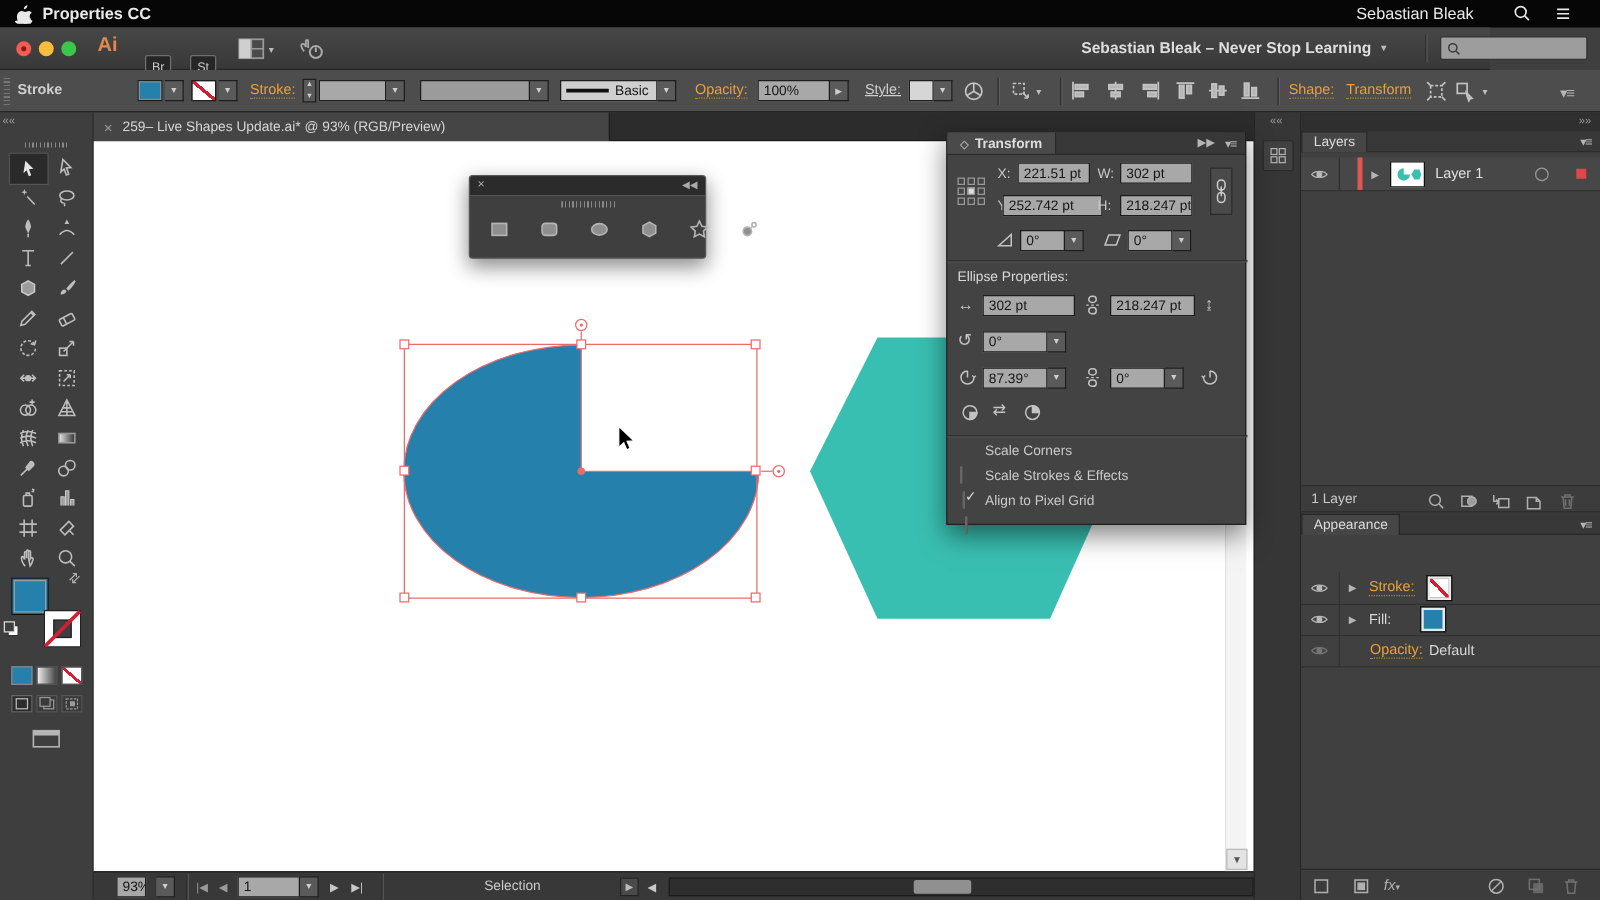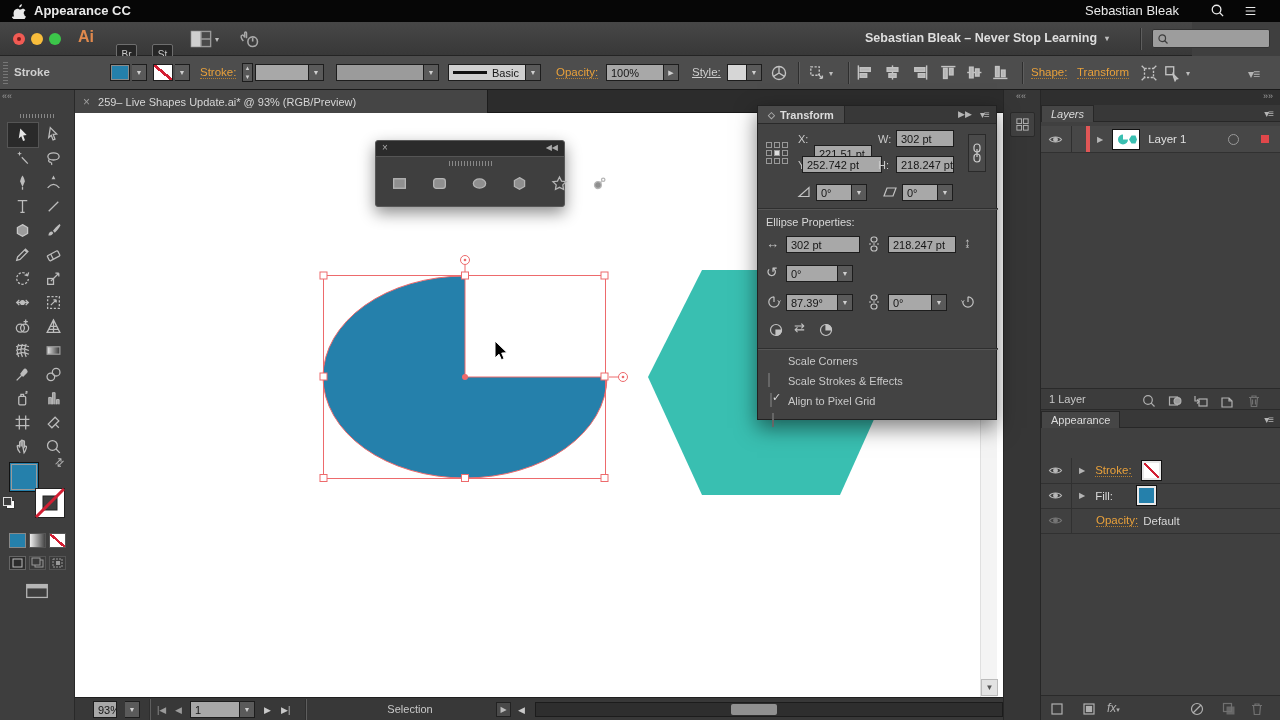--- a/index.html
+++ b/index.html
@@ -70,21 +70,21 @@
 
 <div id="root">
 
   <div class="abs row" id="menubar">
     <span class="abs" style="left:12px;top:3px;">
       <svg width="15" height="16" viewBox="0 0 16 17">
           <path fill="#e9e9e9" d="M10.6 1.2c.1.9-.3 1.8-.8 2.4-.5.6-1.4 1.1-2.2 1-.1-.8.3-1.7.8-2.3.6-.6 1.5-1.1 2.2-1.1zM13.4 12.1c-.5 1.1-.7 1.6-1.3 2.5-.8 1.2-1.9 2.7-3.2 2.7-1.2 0-1.5-.8-3.1-.8-1.6 0-2 .8-3.2.8-1.3 0-2.3-1.4-3.1-2.6"></path>
           <path fill="#e9e9e9" d="M11.9 6.1c-1.3 0-2.5.8-3.2.8-.7 0-1.7-.8-2.9-.8-1.5 0-2.9 1-3.6 2.4-1.2 2.4-.3 6 1 7.9.6.9 1.4 1.9 2.4 1.9 1 0 1.3-.6 2.9-.6 1.6 0 1.9.6 2.9.6 1 0 1.8-1 2.4-1.9.5-.7.7-1.1 1.1-2-2.8-1.1-3.3-5.2-.5-6.7-.7-.9-1.7-1.6-2.5-1.6z"></path>
         </svg>
     </span>
-    <span class="abs mi" style="left:34px;top:3px;font-weight:bold;">Appearance CC</span>
+    <span class="abs mi" style="left:34px;top:3px;font-weight:bold;">Properties CC</span>
     <span class="abs" style="left:1085px;top:3px;">Sebastian Bleak</span>
     <span class="abs" style="left:1210px;top:3px;">
       <svg width="15" height="15" viewBox="0 0 16 16">
           <circle cx="7" cy="7" r="4.6" stroke="#e9e9e9" fill="none" stroke-width="1.4"></circle>
           <path d="M10.4 10.4 L14 14" stroke="#e9e9e9" stroke-width="1.4"></path>
         </svg>
     </span>
     <span class="abs" style="left:1243px;top:4px;">
       <svg width="15" height="14" viewBox="0 0 16 16">
           <path d="M2.5 4h11M2.5 8h11M2.5 12h11" stroke="#e9e9e9" stroke-width="1.4"></path>
@@ -555,21 +555,21 @@
         </svg>
     </span>
   </div>
 
   <div class="abs" id="rightdock">
     <div class="abs" style="left:0;top:0;width:240px;height:15px;background:#2f2f2f;">
       <span class="abs" style="right:8px;top:1px;color:#9a9a9a;font-size:9px;">»»</span>
     </div>
 
     <div class="abs" style="left:0;top:15px;width:240px;height:17px;background:#383838;border-bottom:1px solid #272727;">
-      <span class="ptab abs" style="left:0;top:0;font-style:italic;">Layers</span>
+      <span class="ptab abs" style="left:0;top:0;">Layers</span>
       <span class="abs pmenu" style="right:8px;top:3px;">▾≡</span>
     </div>
     <div class="abs" style="left:0;top:32px;width:240px;height:266px;background:#404040;">
       <div class="prow row" style="top:4px;height:26px;background:#474747;">
         <span class="eye" style="margin-left:7px;">
             <svg viewBox="0 0 16 16">
               <path d="M1.5 8C4 4.5 12 4.5 14.5 8 12 11.5 4 11.5 1.5 8Z"></path>
               <circle cx="8" cy="8" r="2" fill="#b8b8b8"></circle>
             </svg>
           </span>
@@ -711,21 +711,21 @@
         <span style="border:1px solid #999;"></span>
         <span style="border:1px solid #999;"></span>
       <span style="border:1px solid #999;"></span>
         <span style="border:1px solid #999;background:#ddd;"></span>
         <span style="border:1px solid #999;"></span>
       <span style="border:1px solid #999;"></span>
         <span style="border:1px solid #999;"></span>
         <span style="border:1px solid #999;"></span>
     </span>
     <span class="abs tx" style="left:40px;top:27px;">X:</span>
-    <span class="abs field" style="left:56px;top:39px;width:58px;text-align:right;">221.51 pt</span>
+    <span class="abs field" style="left:56px;top:24px;width:58px;text-align:right;">221.51 pt</span>
     <span class="abs tx" style="left:120px;top:27px;">W:</span>
     <span class="abs field" style="left:138px;top:24px;width:58px;">302 pt</span>
     <span class="abs tx" style="left:40px;top:53px;">Y:</span>
     <span class="abs field" style="left:44px;top:50px;width:80px;">252.742 pt</span>
     <span class="abs tx" style="left:120px;top:53px;">H:</span>
     <span class="abs field" style="left:138px;top:50px;width:58px;">218.247 pt</span>
     <span class="abs" style="left:210px;top:28px;width:18px;height:38px;background:#4a4a4a;border:1px solid #2a2a2a;display:flex;align-items:center;justify-content:center;">
       <svg width="12" height="22" viewBox="0 0 12 22">
           <rect x="3" y="2" width="6" height="8" rx="3" fill="none" stroke="#ccc" stroke-width="1.2"></rect>
           <rect x="3" y="12" width="6" height="8" rx="3" fill="none" stroke="#ccc" stroke-width="1.2"></rect>

